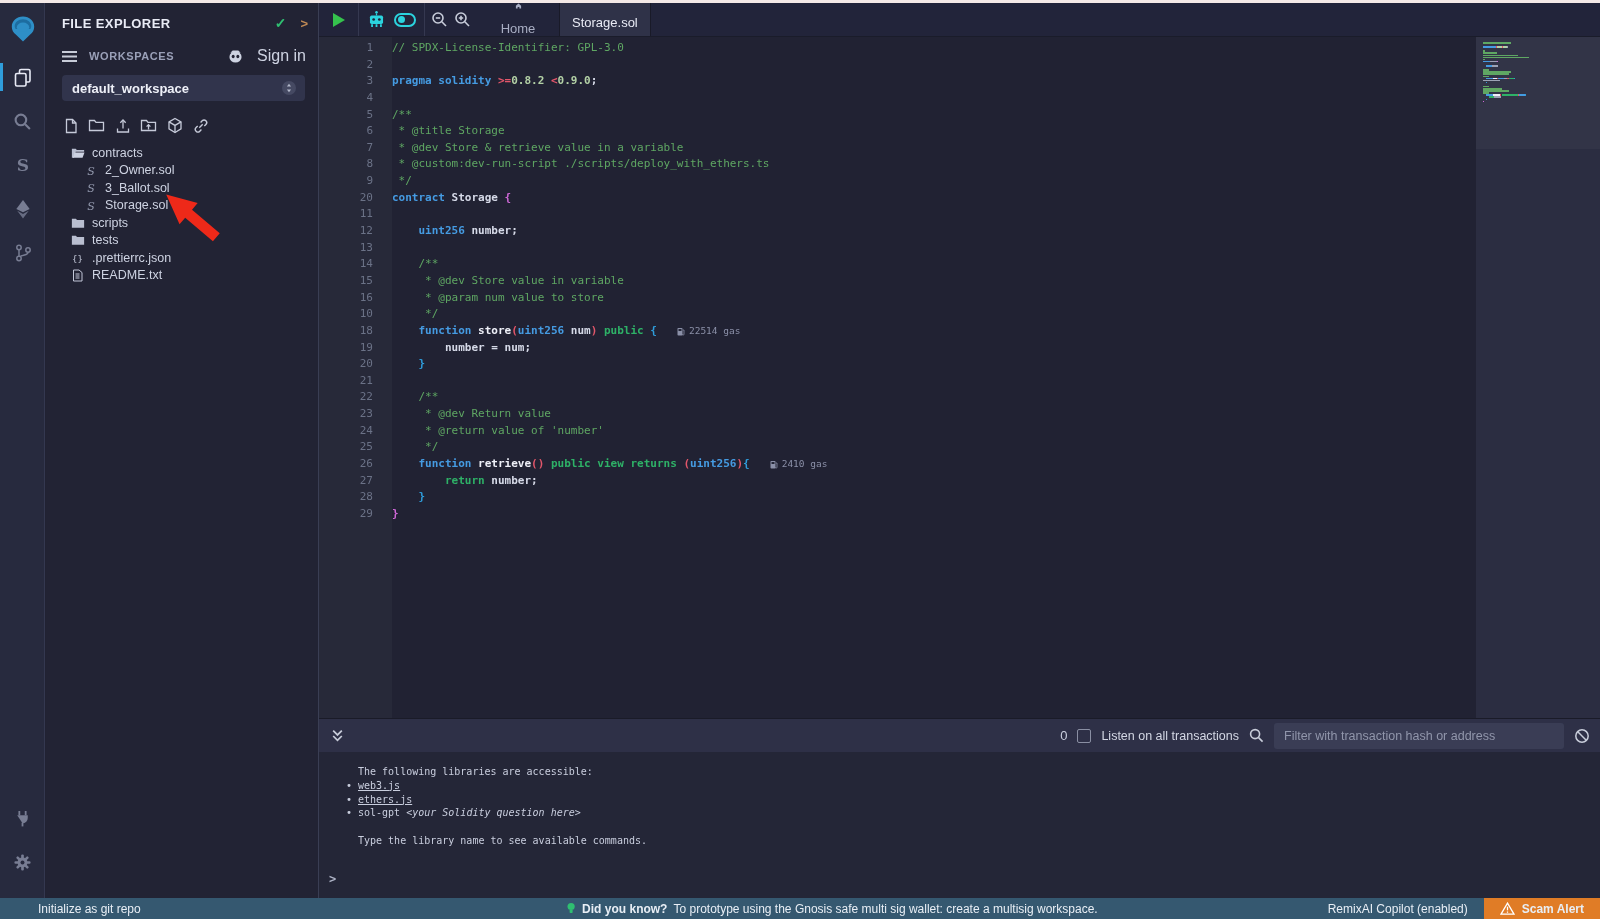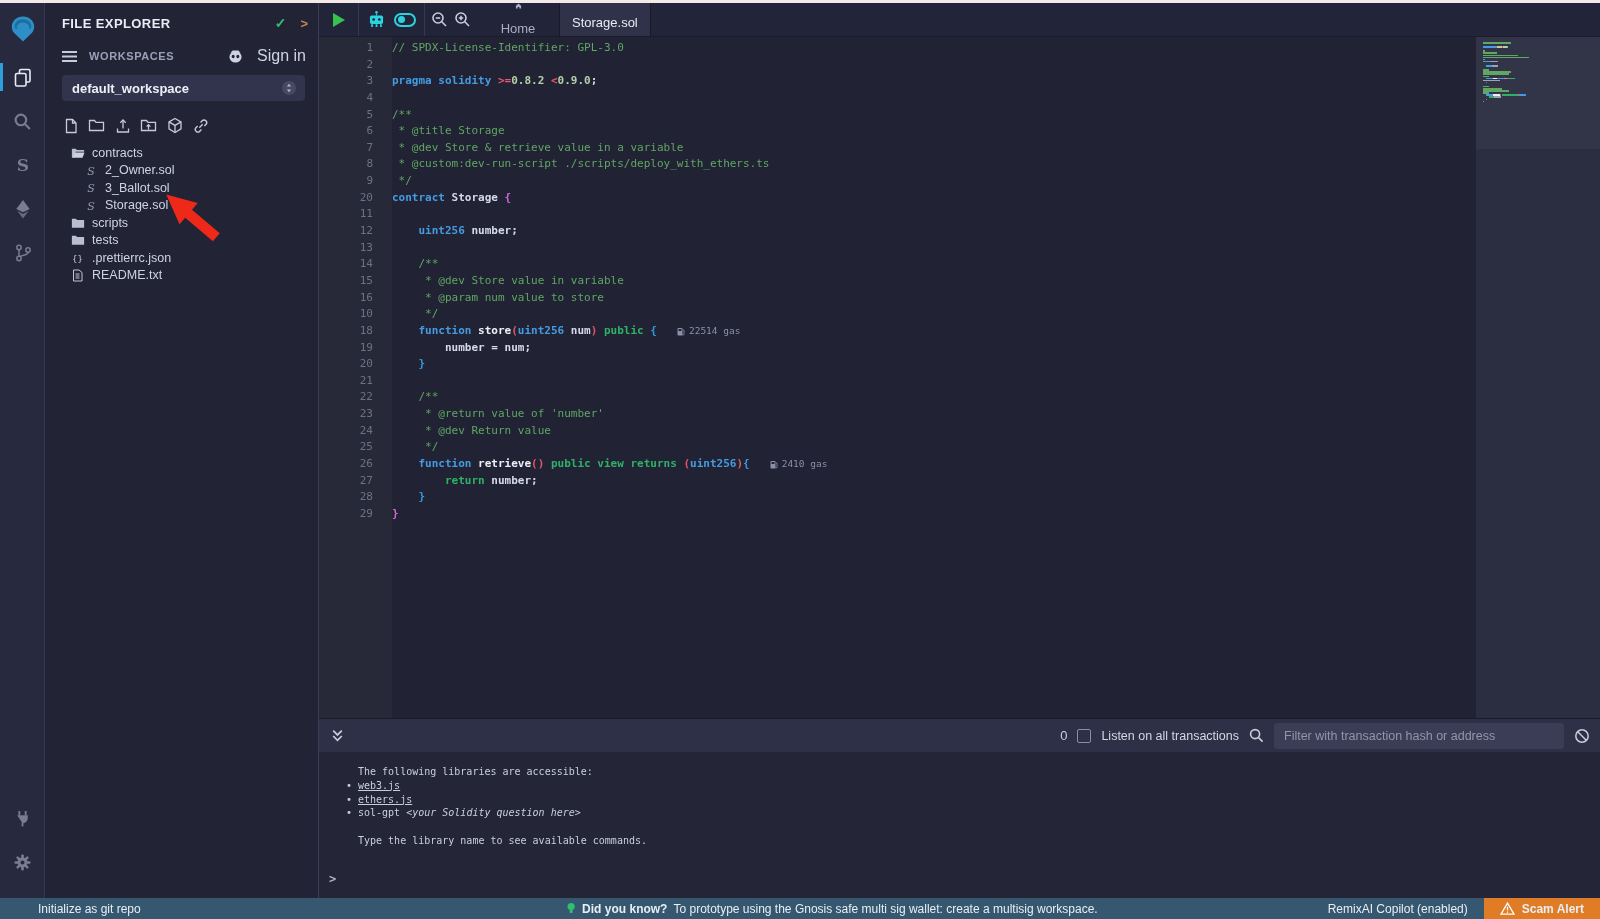--- a/index.html
+++ b/index.html
@@ -414,22 +414,22 @@
           <div class="code-line"><span class="tk-cm">     */</span></div>
           <div class="code-line"><span class="tk-pl">    </span><span class="tk-kw">function </span><span class="tk-fn">store</span><span class="tk-par">(</span><span class="tk-kw">uint256</span><span class="tk-pl"> num</span><span class="tk-par">) </span><span class="tk-grn">public </span><span class="tk-br2">{</span><span class="gas"><svg width="8" height="9" viewBox="0 0 8 9" fill="#8b90a8">
                 <rect x="0.5" y="1" width="5" height="7.5" rx="0.8"></rect>
                 <rect x="1.5" y="2" width="3" height="2" fill="#242637"></rect>
                 <path d="M6 3h1v4.2a0.9 0.9 0 0 1-1.8 0" stroke="#8b90a8" stroke-width="0.8" fill="none"></path>
               </svg><span>22514 gas</span></span></div>
           <div class="code-line"><span class="tk-pl">        number = num;</span></div>
           <div class="code-line"><span class="tk-pl">    </span><span class="tk-br2">}</span></div>
           <div class="code-line"></div>
           <div class="code-line"><span class="tk-cm">    /**</span></div>
+          <div class="code-line"><span class="tk-cm">     * @dev Return value</span></div>
           <div class="code-line"><span class="tk-cm">     * @return value of 'number'</span></div>
-          <div class="code-line"><span class="tk-cm">     * @dev Return value</span></div>
           <div class="code-line"><span class="tk-cm">     */</span></div>
           <div class="code-line"><span class="tk-pl">    </span><span class="tk-kw">function </span><span class="tk-fn">retrieve</span><span class="tk-par">()</span><span class="tk-pl"> </span><span class="tk-grn">public </span><span class="tk-grn">view </span><span class="tk-grn">returns </span><span class="tk-par">(</span><span class="tk-kw">uint256</span><span class="tk-par">)</span><span class="tk-br2">{</span><span class="gas"><svg width="8" height="9" viewBox="0 0 8 9" fill="#8b90a8">
                 <rect x="0.5" y="1" width="5" height="7.5" rx="0.8"></rect>
                 <rect x="1.5" y="2" width="3" height="2" fill="#242637"></rect>
                 <path d="M6 3h1v4.2a0.9 0.9 0 0 1-1.8 0" stroke="#8b90a8" stroke-width="0.8" fill="none"></path>
               </svg><span>2410 gas</span></span></div>
           <div class="code-line"><span class="tk-pl">        </span><span class="tk-grn">return</span><span class="tk-pl"> number;</span></div>
           <div class="code-line"><span class="tk-pl">    </span><span class="tk-br2">}</span></div>
           <div class="code-line"><span class="tk-br1">}</span></div>
         </div>

